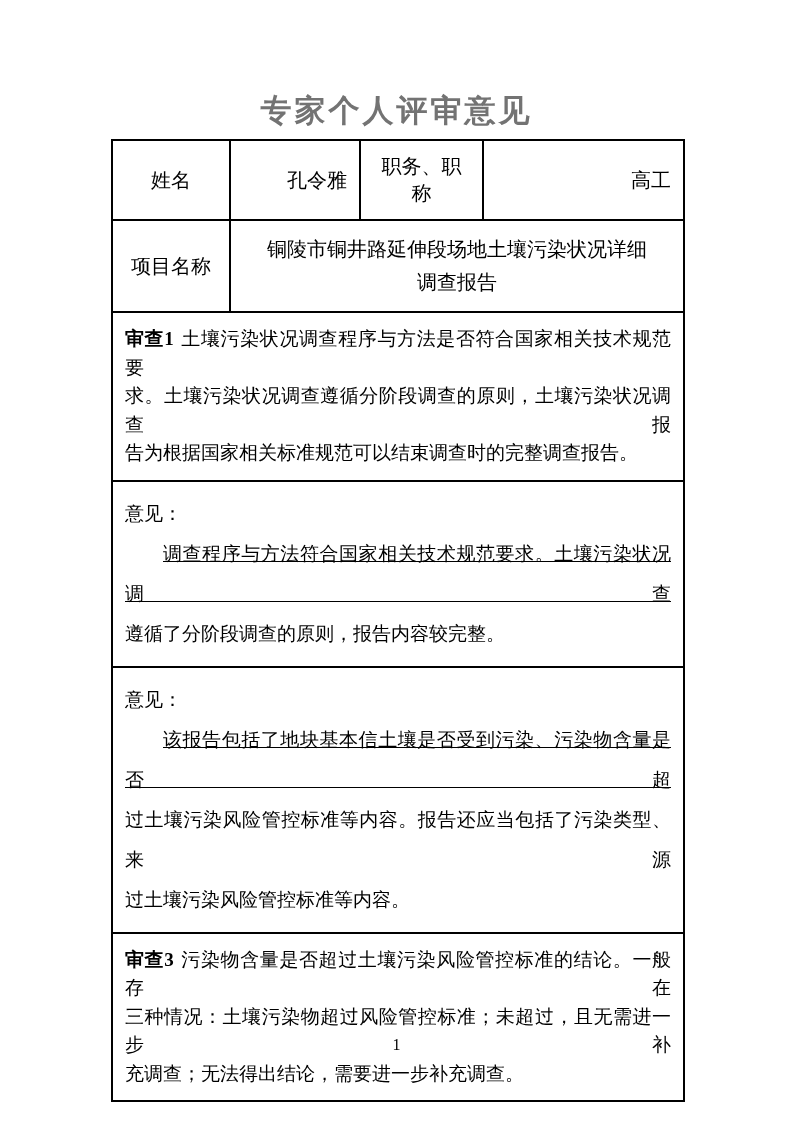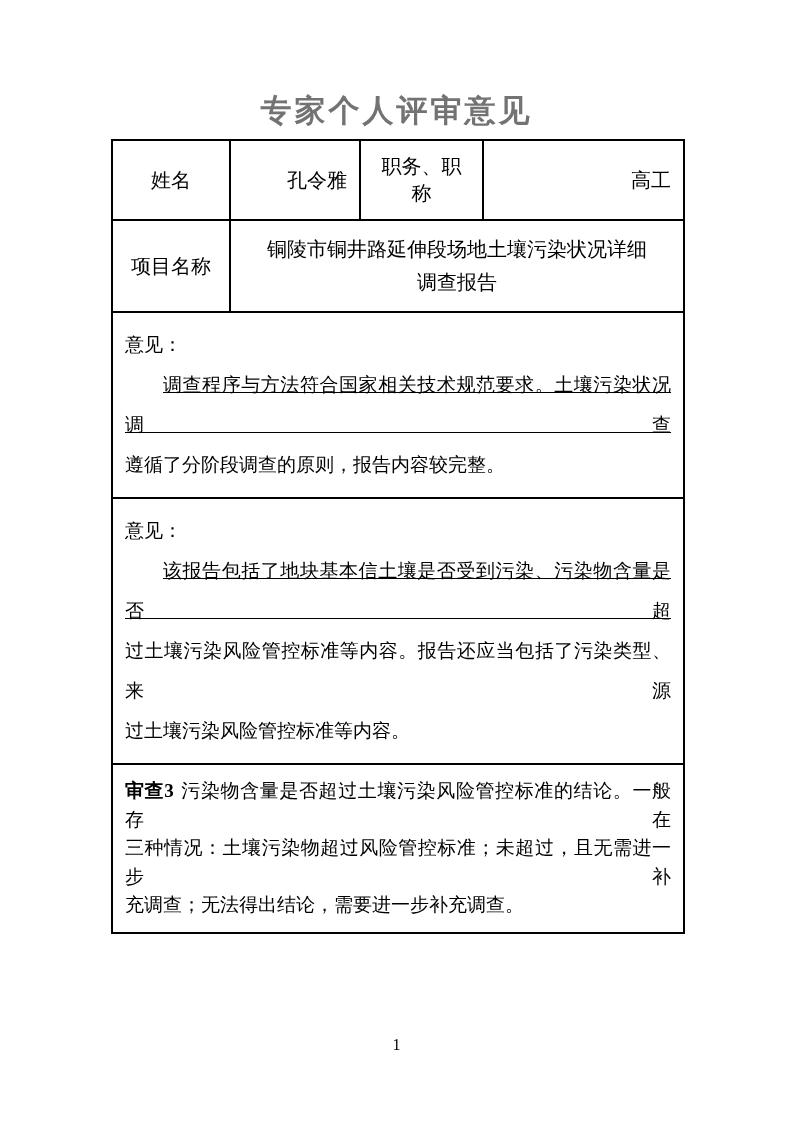--- a/index.html
+++ b/index.html
@@ -104,20 +104,27 @@
     </tr>
 
     <tr style="height:65px">
       <td class="hd">项目名称</td>
       <td class="proj-val" colspan="3">
         <div>铜陵市铜井路延伸段场地土壤污染状况详细</div>
         <div>调查报告</div>
       </td>
     </tr>
 
+    <tr style="height:90px">
+      <td class="sec review" colspan="4">
+        <div class="jline"><b class="rlabel">审查1</b><span>土壤污染状况调查程序与方法是否符合国家相关技术规范要</span></div>
+        <div class="jline">求。土壤污染状况调查遵循分阶段调查的原则，土壤污染状况调查报</div>
+        <div class="lline">告为根据国家相关标准规范可以结束调查时的完整调查报告。</div>
+      </td>
+    </tr>
 
     <tr style="height:155px">
       <td class="sec opinion" colspan="4">
         <div class="lline">意见：</div>
         <div class="jline indent">调查程序与方法符合国家相关技术规范要求。土壤污染状况调查</div>
         <div class="lline">遵循了分阶段调查的原则，报告内容较完整。</div>
       </td>
     </tr>
 
 

